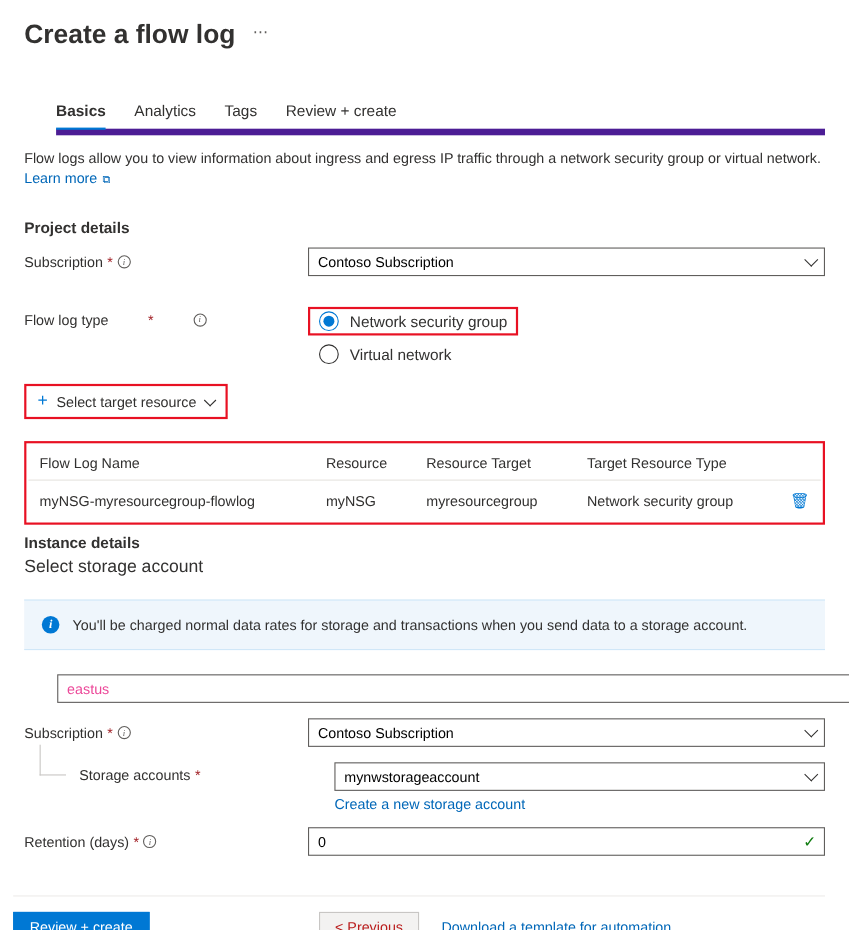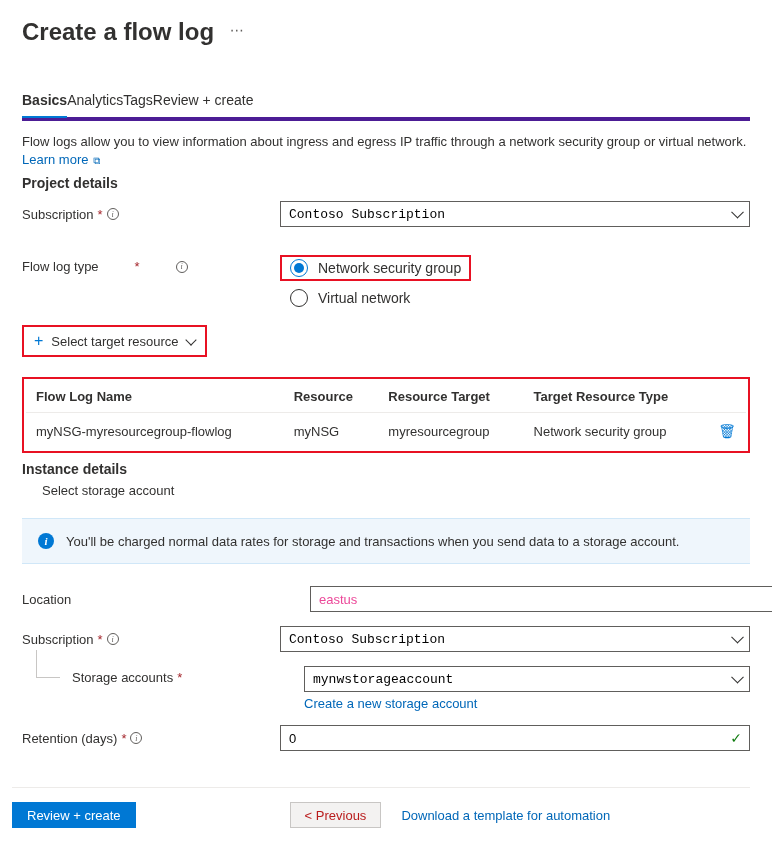--- a/index.html
+++ b/index.html
@@ -19,22 +19,24 @@
   .title-dots {
     margin-left: 12px;
     color: #605e5c;
     letter-spacing: 1px;
     font-size: 14px;
     vertical-align: super;
     cursor: pointer;
   }
   .tabs {
     margin-top: 46px;
-    border-bottom: 4px solid #4c1d95;
-    display: flex;
+    border-bottom: 6px solid #4c1d95;
+    display: flex;
+    gap: 26px;
+    margin-left: 29px;
   }
   .tab {
     padding: 0 0 8px 0;
     font-size: 14px;
     cursor: pointer;
     color: #323130;
     border-bottom: 2px solid transparent;
     margin-bottom: -1px;
   }
   .tab.active {
@@ -52,21 +54,21 @@
     text-decoration: none;
     cursor: pointer;
   }
   .ext-icon {
     font-size: 10px;
     margin-left: 2px;
   }
   h3 {
     font-size: 14px;
     font-weight: 600;
-    margin-top: 6px;
+    margin-top: 28px;
   }
   .row {
     display: flex;
     align-items: center;
     margin-top: 10px;
   }
   .label-col {
     width: 258px;
     display: flex;
     align-items: center;
@@ -95,21 +97,20 @@
     height: 26px;
     border: 1px solid #605e5c;
     padding: 0 8px;
     font-size: 13px;
     background: #fff;
     font-family: inherit;
     appearance: none;
   }
   .select-wrap {
     position: relative;
-    font-family: Liberation Mono, monospace;
   }
   .select-wrap::after {
     content: "";
     position: absolute;
     right: 8px;
     top: 50%;
     width: 8px; height: 8px;
     border-right: 1px solid #323130;
     border-bottom: 1px solid #323130;
     transform: translateY(-70%) rotate(45deg);
@@ -188,21 +189,21 @@
     margin-top: 20px;
     padding: 2px;
   }
   table.res-table {
     width: 100%;
     border-collapse: collapse;
     font-size: 13px;
   }
   table.res-table th {
     text-align: left;
-    font-weight: 700;
+    font-weight: 400;
     padding: 8px 10px;
     border-bottom: 1px solid #edebe9;
   }
   table.res-table td {
     padding: 10px 10px;
   }
   .trash-icon {
     color: #0078d4;
     cursor: pointer;
     font-size: 14px;
@@ -236,23 +237,22 @@
   .indent-line {
     border-left: 1px solid #c8c6c4;
     border-bottom: 1px solid #c8c6c4;
     width: 24px;
     height: 28px;
     margin-left: 14px;
     margin-right: 8px;
     margin-top: -16px;
   }
   .sub-text {
-    font-size: 13px;
+    font-size: 16px;
     margin-top: 6px;
-    margin-left: 20px;
   }
   .footer {
     border-top: 1px solid #edebe9;
     margin-top: 36px;
     padding-top: 14px;
     display: flex;
     align-items: center;
     gap: 14px;
     margin-left: -10px;
   }
@@ -375,23 +375,20 @@
 <h3 style="margin-top:8px;">Instance details</h3>
 <p class="sub-text">Select storage account</p>
 
 <div class="info-banner">
   <span class="info-badge">i</span>
   <span>You'll be charged normal data rates for storage and transactions when you send data to a storage account.</span>
 </div>
 
 
 <div class="row" style="margin-top:22px;">
-  <div class="label-col">
-    <span>Location</span>
-  </div>
   <div class="control-col">
     <input type="text" class="disabled-input" disabled="" value="eastus" style="">
   </div>
 </div>
 
 
 <div class="row" style="margin-top:14px;">
   <div class="label-col">
     <span>Subscription</span>
     <span class="req">*</span>

